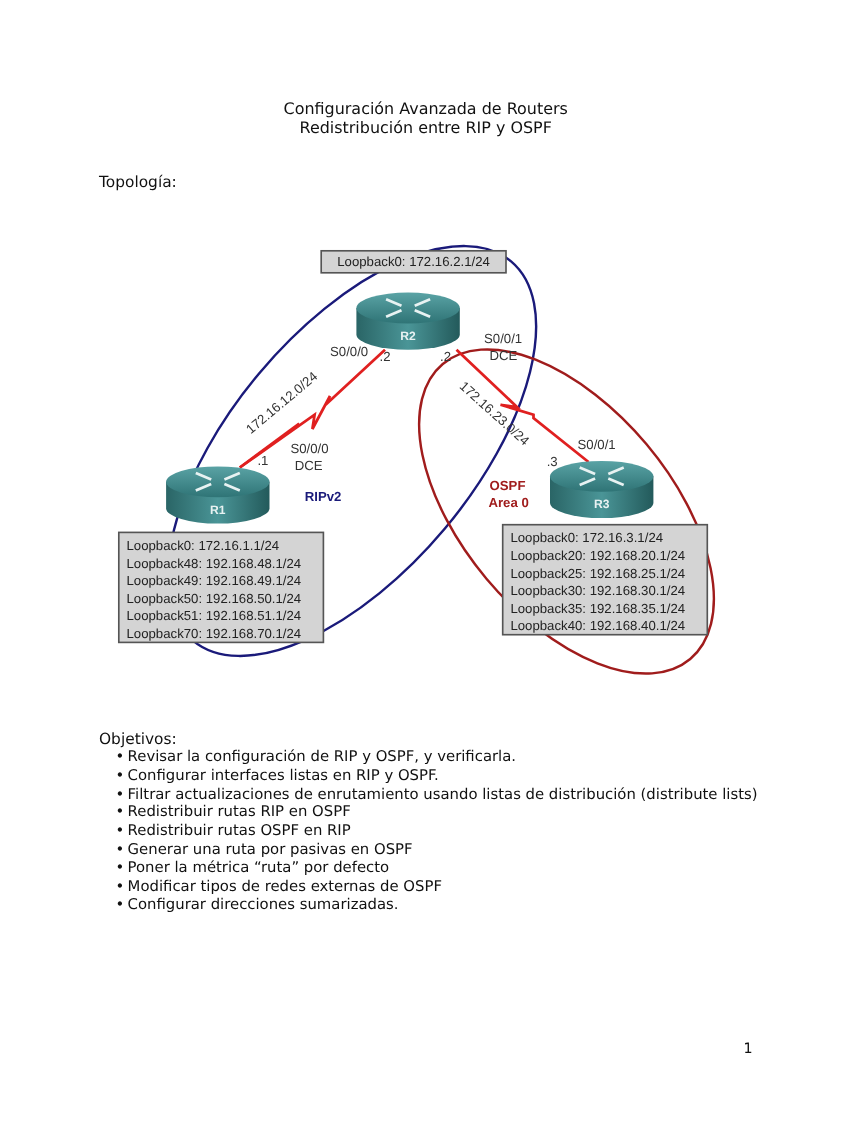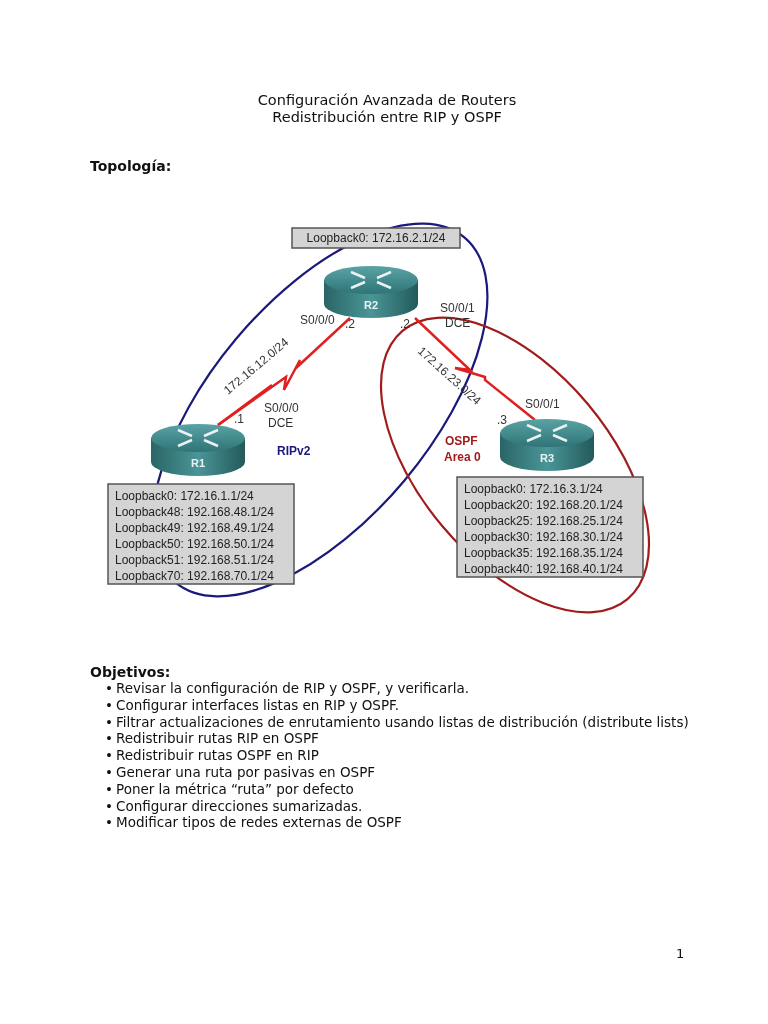--- a/index.html
+++ b/index.html
@@ -1,20 +1,20 @@
 <!DOCTYPE html>
 <html><head>
   <meta charset="utf-8">
   <style>
     html, body { margin: 0; padding: 0; background: #ffffff; }
     body { width: 768px; height: 1024px; position: relative; overflow: hidden;
            font-family: "DejaVu Sans", sans-serif; color: #111; }
     .title { position: absolute; left: 0; width: 774px; top: 92px; text-align: center;
              font-size: 14.5px; line-height: 17px; }
-    .section-head { position: absolute; left: 90px; font-weight: bold; font-size: 14px; }
+    .section-head { position: absolute; left: 90px; font-weight: normal; font-size: 14px; }
     #topo-head { top: 158px; }
     #obj-head { top: 664px; }
     .diagram { position: absolute; left: 100px; top: 200px; width: 580px; height: 420px; }
     .diagram text { font-family: "Liberation Sans", sans-serif; }
     .obj-list { position: absolute; left: 88px; top: 669px; width: 620px; margin: 11px; padding: 0;
                 list-style: none; font-size: 13.5px; line-height: 16.8px; }
     .obj-list li { margin: 0; padding: 0; }
     .obj-list li .bullet { display: inline-block; width: 14px; text-align: right; padding-right: 3px; }
     .page-num { position: absolute; left: 676px; top: 946px; font-size: 13px; }
     .lb-box { fill: #d4d4d4; stroke: #555; stroke-width: 1.5; }
@@ -141,17 +141,17 @@
 <div class="section-head" id="obj-head">Objetivos:</div>
 
 <ul class="obj-list">
   <li><span class="bullet">•</span><span>Revisar la configuración de RIP y OSPF, y verificarla.</span></li>
   <li><span class="bullet">•</span><span>Configurar interfaces listas en RIP y OSPF.</span></li>
   <li style="margin-left:-4px"><span class="bullet" style="width:18px">•</span><span>Filtrar actualizaciones de enrutamiento usando listas de distribución (distribute lists)</span></li>
   <li><span class="bullet">•</span><span>Redistribuir rutas RIP en OSPF</span></li>
   <li><span class="bullet">•</span><span>Redistribuir rutas OSPF en RIP</span></li>
   <li><span class="bullet">•</span><span>Generar una ruta por pasivas en OSPF</span></li>
   <li><span class="bullet">•</span><span>Poner la métrica “ruta” por defecto</span></li>
+  <li><span class="bullet">•</span><span>Modificar tipos de redes externas de OSPF</span></li>
   <li><span class="bullet">•</span><span>Configurar direcciones sumarizadas.</span></li>
-  <li><span class="bullet">•</span><span>Modificar tipos de redes externas de OSPF</span></li>
 </ul>
 
 <div class="page-num">1</div>
 
 </body></html>

